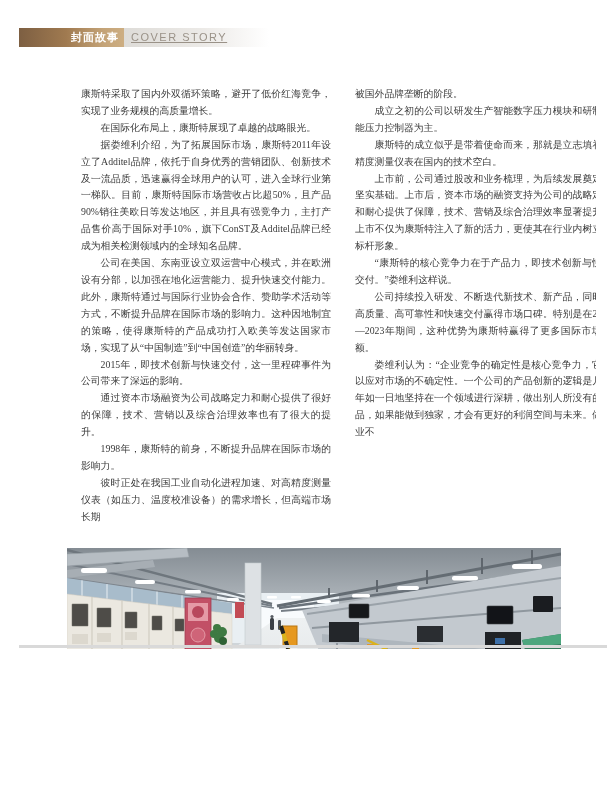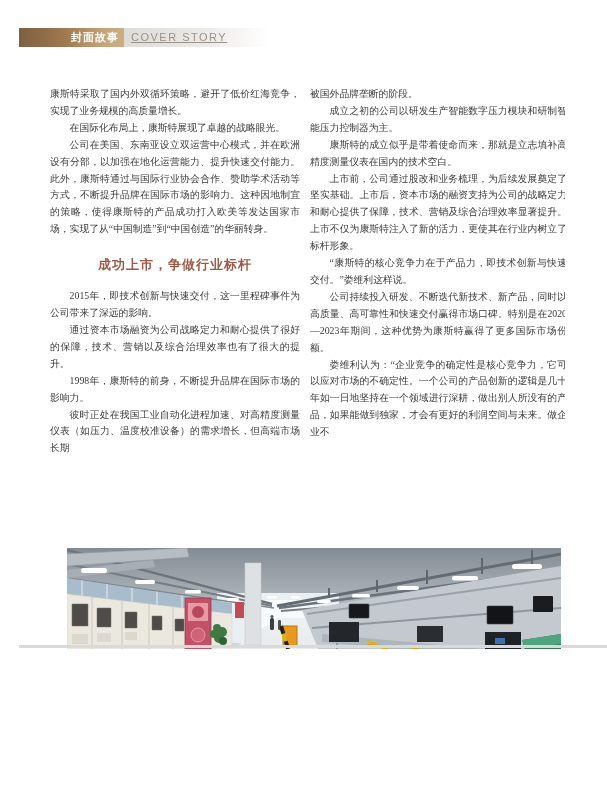--- a/index.html
+++ b/index.html
@@ -26,22 +26,22 @@
     position:absolute;left:105px;top:0;width:145px;height:19px;
     background:linear-gradient(90deg,#dedcd8 0%,#eceae7 55%,#ffffff 100%);
     display:flex;align-items:center;
   }
   .header-en span{
     color:#9a9288;font-family:"Liberation Sans","DejaVu Sans",sans-serif;
     font-size:11px;letter-spacing:1.5px;padding-left:7px;line-height:19px;text-decoration:underline;
   }
   
   .columns{
-    position:absolute;left:31px;top:86px;width:515px;height:460px;
-    display:flex;gap:10px;overflow:hidden;
+    position:absolute;left:62px;top:86px;width:515px;height:460px;
+    display:flex;gap:24px;overflow:hidden;
   }
   .col{overflow:hidden;}
   .col.left{flex:0 0 250px;width:250px;}
   .col.right{flex:0 0 257px;width:257px;}
   .para{
     margin:0;color:#3a3a3a;font-size:9.8px;line-height:16.9px;
     text-align:justify;text-justify:inter-ideograph;
   }
   .para.indent{text-indent:2em;}
   .section-heading{
@@ -79,22 +79,22 @@
     </div>
     <div class="header-en">
       <span>COVER STORY</span>
     </div>
   </div>
 
   <div class="columns">
     <div class="col left">
         <p class="para">康斯特采取了国内外双循环策略，避开了低价红海竞争，实现了业务规模的高质量增长。</p>
         <p class="para indent">在国际化布局上，康斯特展现了卓越的战略眼光。</p>
+        <p class="para indent">据娄维利介绍，为了拓展国际市场，康斯特2011年设立了Additel品牌，依托于自身优秀的营销团队、创新技术及一流品质，迅速赢得全球用户的认可，进入全球行业第一梯队。目前，康斯特国际市场营收占比超50%，且产品90%销往美欧日等发达地区，并且具有强竞争力，主打产品售价高于国际对手10%，旗下ConST及Additel品牌已经成为相关检测领域内的全球知名品牌。</p>
         <p class="para indent">公司在美国、东南亚设立双运营中心模式，并在欧洲设有分部，以加强在地化运营能力、提升快速交付能力。此外，康斯特通过与国际行业协会合作、赞助学术活动等方式，不断提升品牌在国际市场的影响力。这种因地制宜的策略，使得康斯特的产品成功打入欧美等发达国家市场，实现了从“中国制造”到“中国创造”的华丽转身。</p>
-        <h2 class="section-heading">成功上市，争做行业标杆</h2>
         <p class="para indent">2015年，即技术创新与快速交付，这一里程碑事件为公司带来了深远的影响。</p>
         <p class="para indent">通过资本市场融资为公司战略定力和耐心提供了很好的保障，技术、营销以及综合治理效率也有了很大的提升。</p>
         <p class="para indent">1998年，康斯特的前身，不断提升品牌在国际市场的影响力。</p>
         <p class="para indent">彼时正处在我国工业自动化进程加速、对高精度测量仪表（如压力、温度校准设备）的需求增长，但高端市场长期</p>
       </div>
     <div class="col right">
         <p class="para">被国外品牌垄断的阶段。</p>
         <p class="para indent">成立之初的公司以研发生产智能数字压力模块和研制智能压力控制器为主。</p>
         <p class="para indent">康斯特的成立似乎是带着使命而来，那就是立志填补高精度测量仪表在国内的技术空白。</p>
         <p class="para indent">上市前，公司通过股改和业务梳理，为后续发展奠定了坚实基础。上市后，资本市场的融资支持为公司的战略定力和耐心提供了保障，技术、营销及综合治理效率显著提升。上市不仅为康斯特注入了新的活力，更使其在行业内树立了标杆形象。</p>

